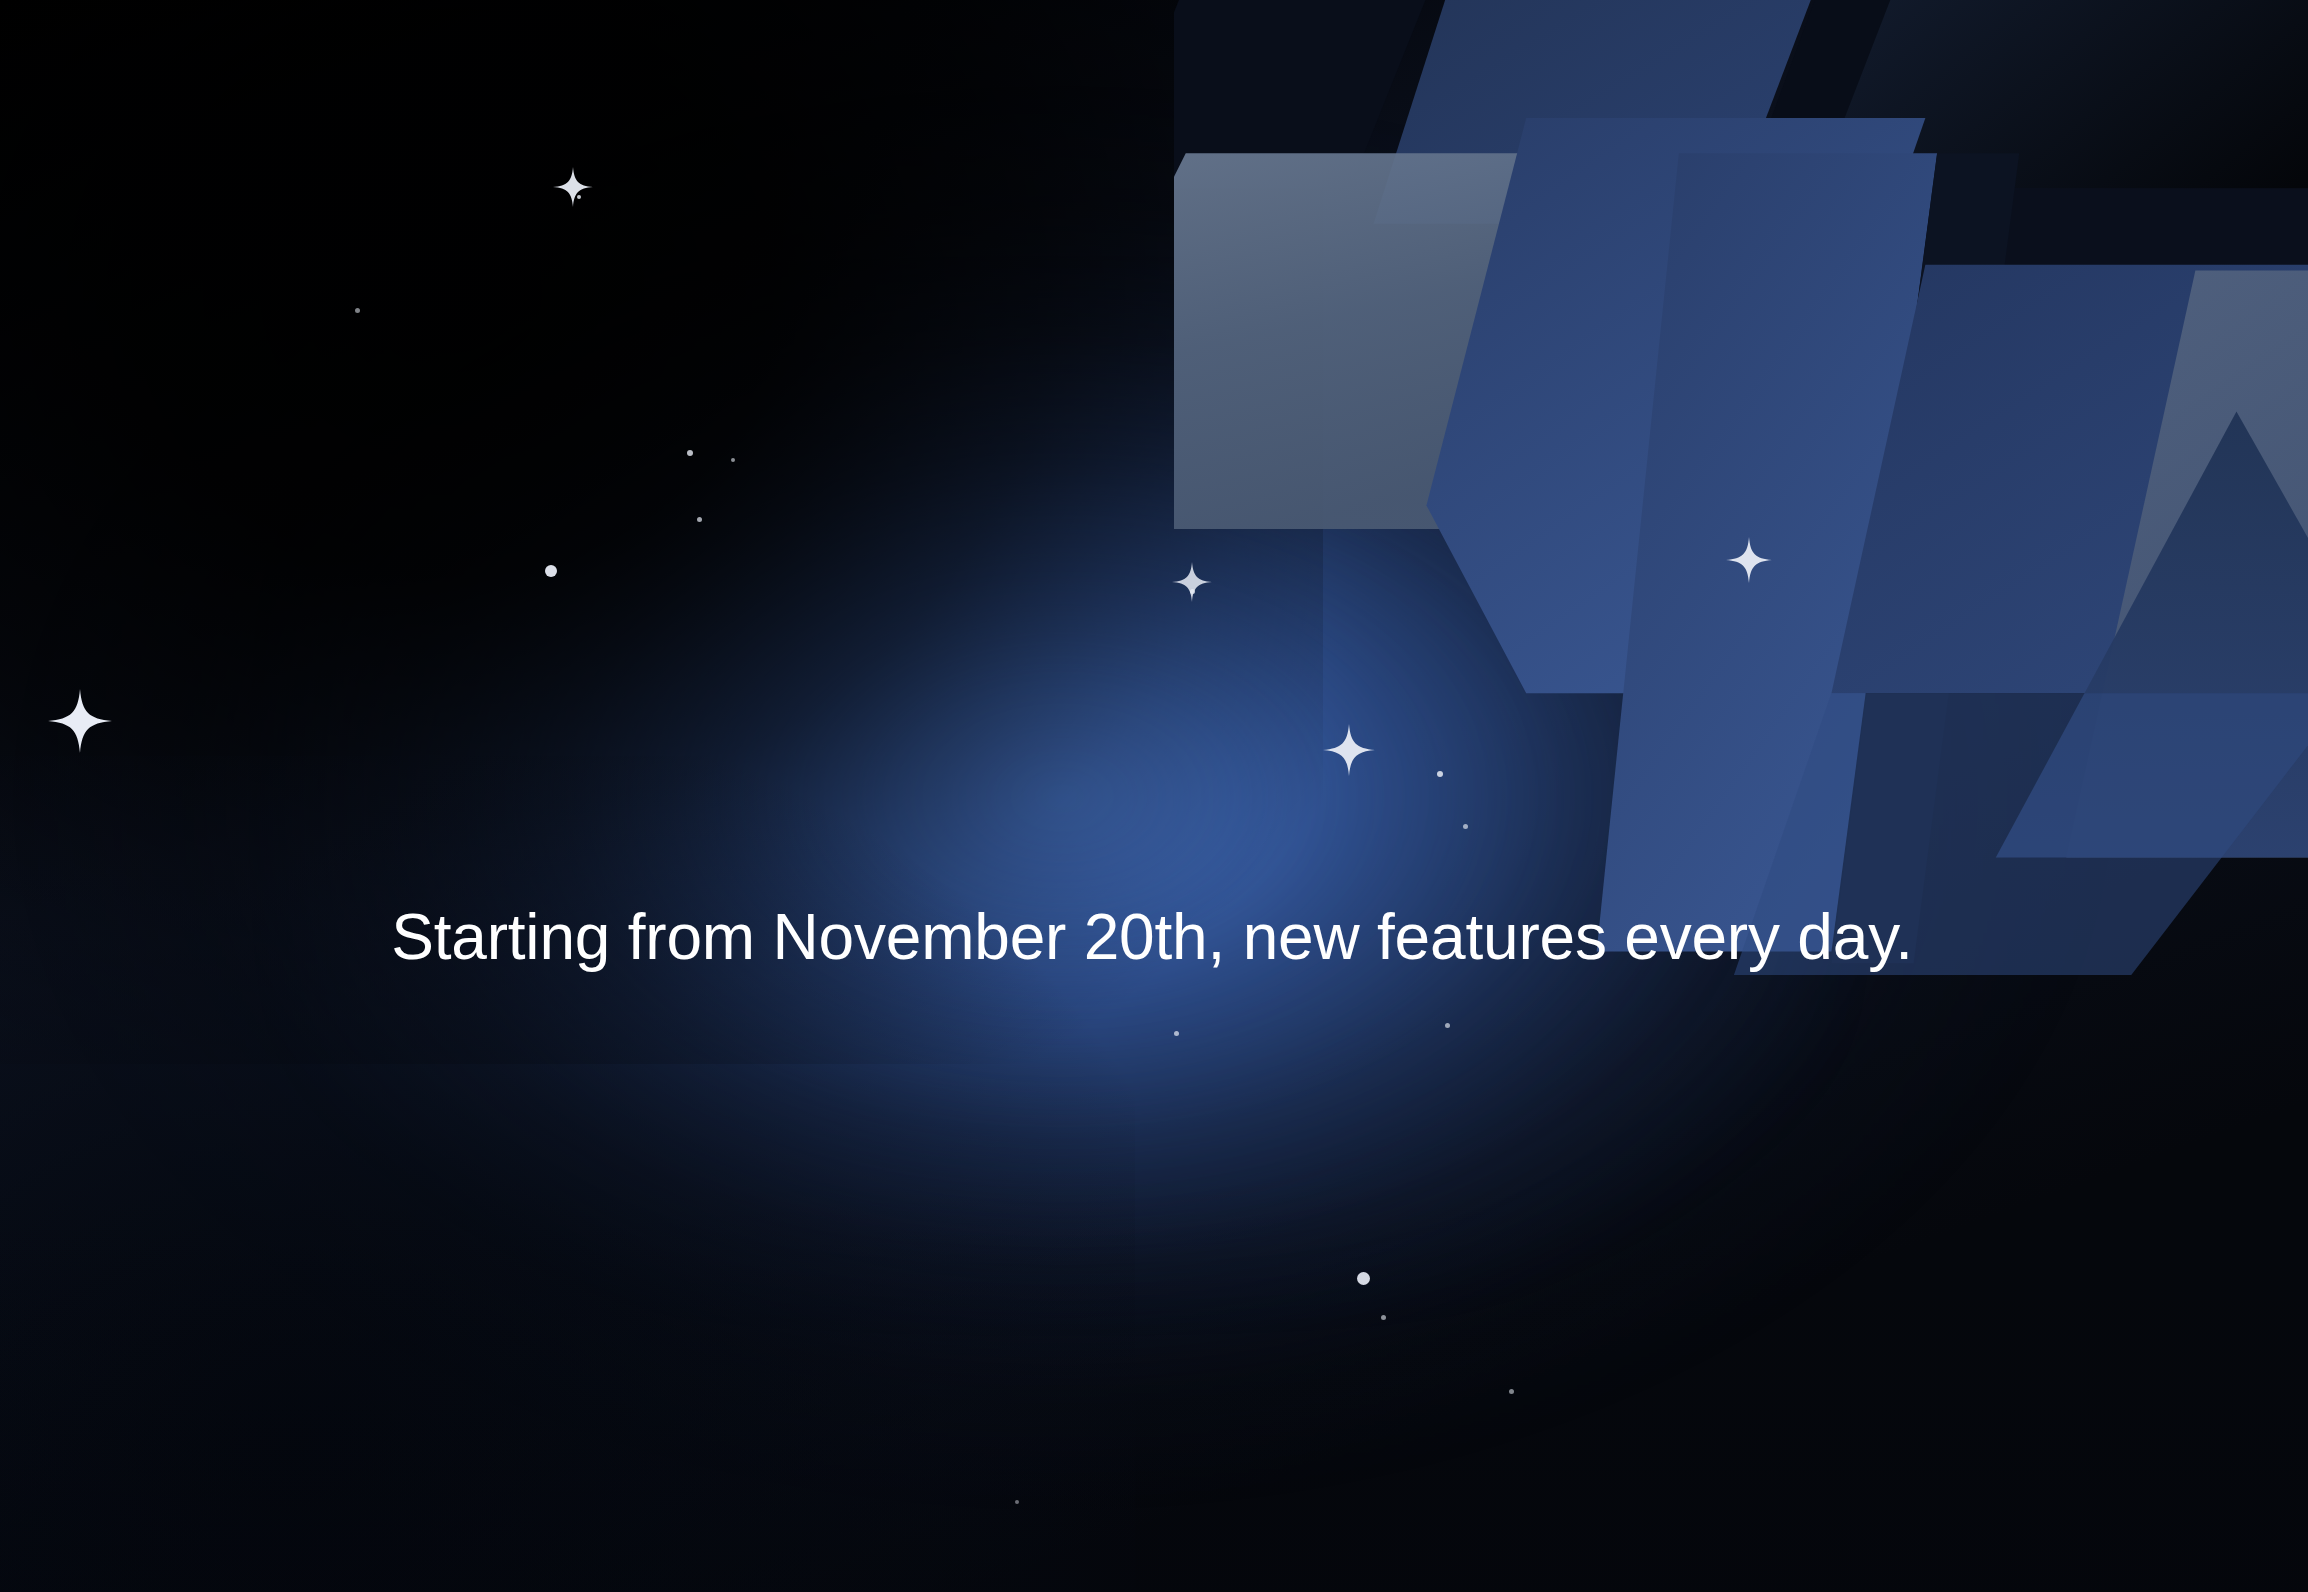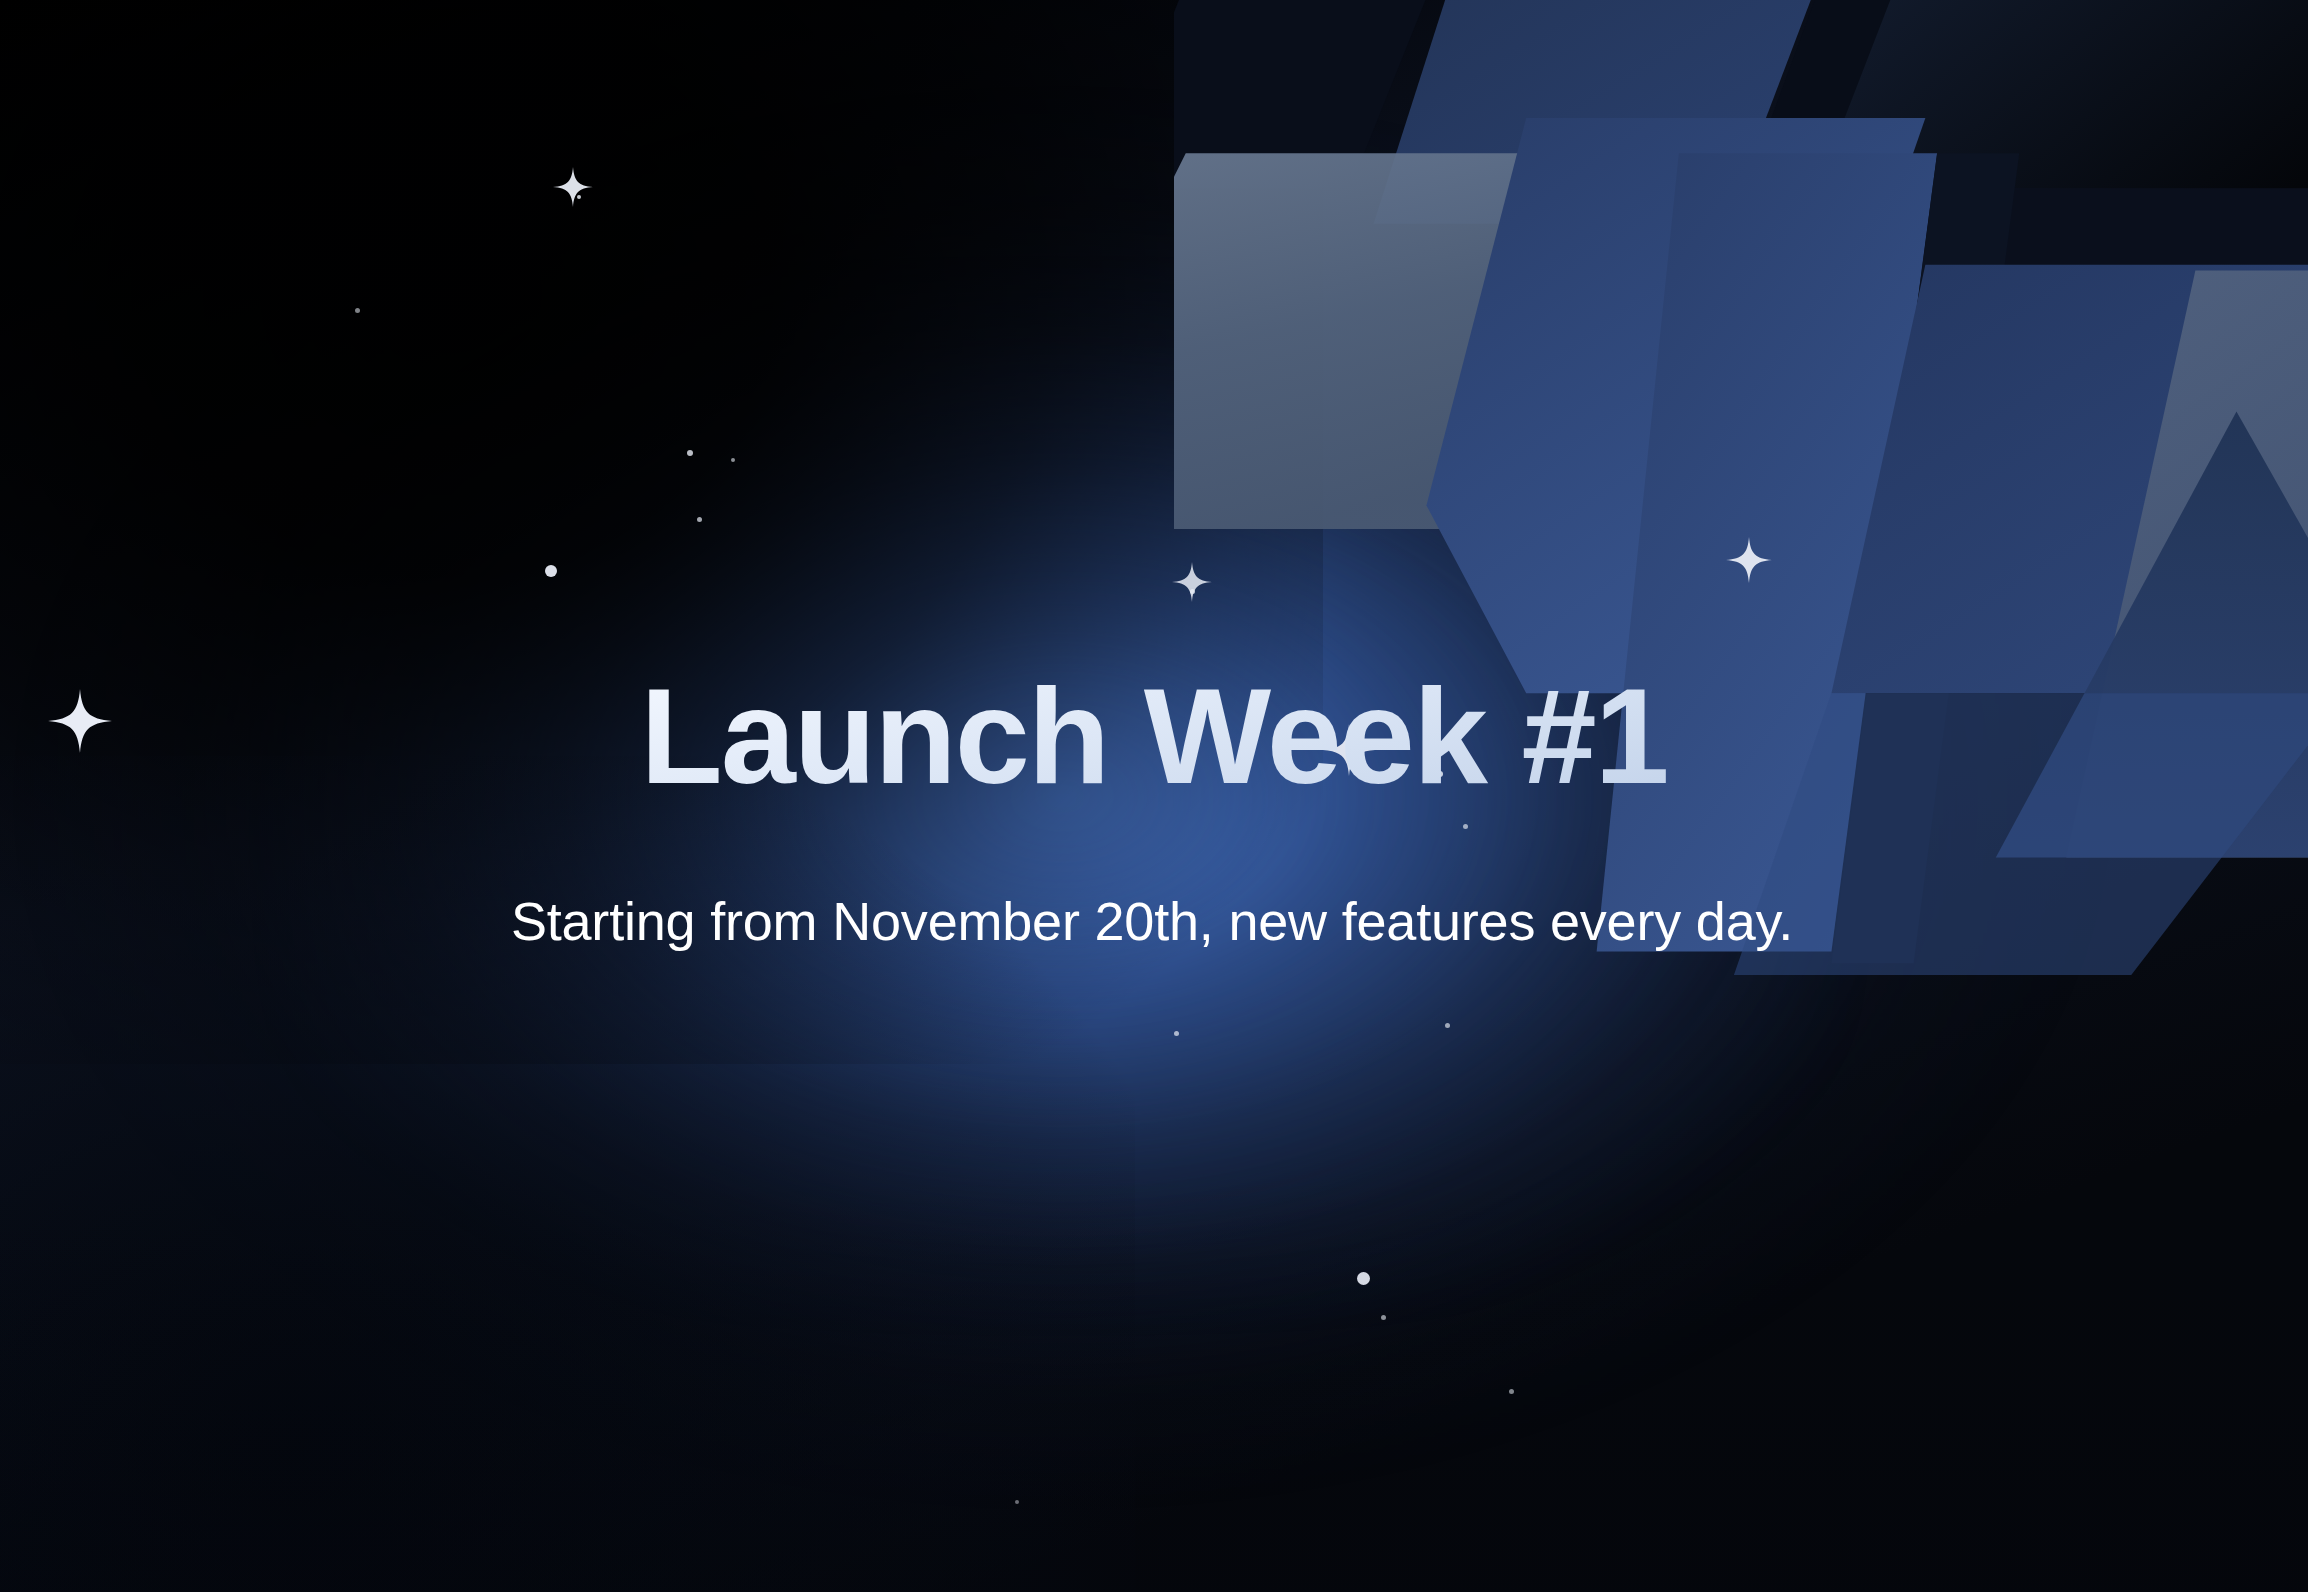--- a/index.html
+++ b/index.html
@@ -169,21 +169,21 @@
     background-clip: text;
     color: transparent;
     -webkit-text-fill-color: transparent;
   }
   .hero-sub {
     position: absolute;
     left: 0;
     right: 4px;
     top: 836px;
     text-align: center;
-    font-size: 54px;
+    font-size: 64px;
     font-weight: 400;
     letter-spacing: -0.2px;
     color: #ffffff;
   }
 </style>
 </head>
 <body>
 
 <div id="stage">
 
@@ -295,18 +295,17 @@
         </svg>
       </div>
       <div class="sparkle" style="left: 1726px; top: 537px; width: 46px; height: 46px; opacity: 0.95;">
         <svg viewBox="0 0 100 100" xmlns="http://www.w3.org/2000/svg">
           <path d="M50 0 C53 36 64 47 100 50 C64 53 53 64 50 100 C47 64 36 53 0 50 C36 47 47 36 50 0 Z" fill="#e8ecf5"></path>
         </svg>
       </div>
     </div>
 
   <div class="hero-text">
-    <h1 class="hero-title">Launch Week #1</h1>
     <p class="hero-sub">Starting from November 20th, new features every day.</p>
   </div>
 
 </div>
 
 
 </body></html>

